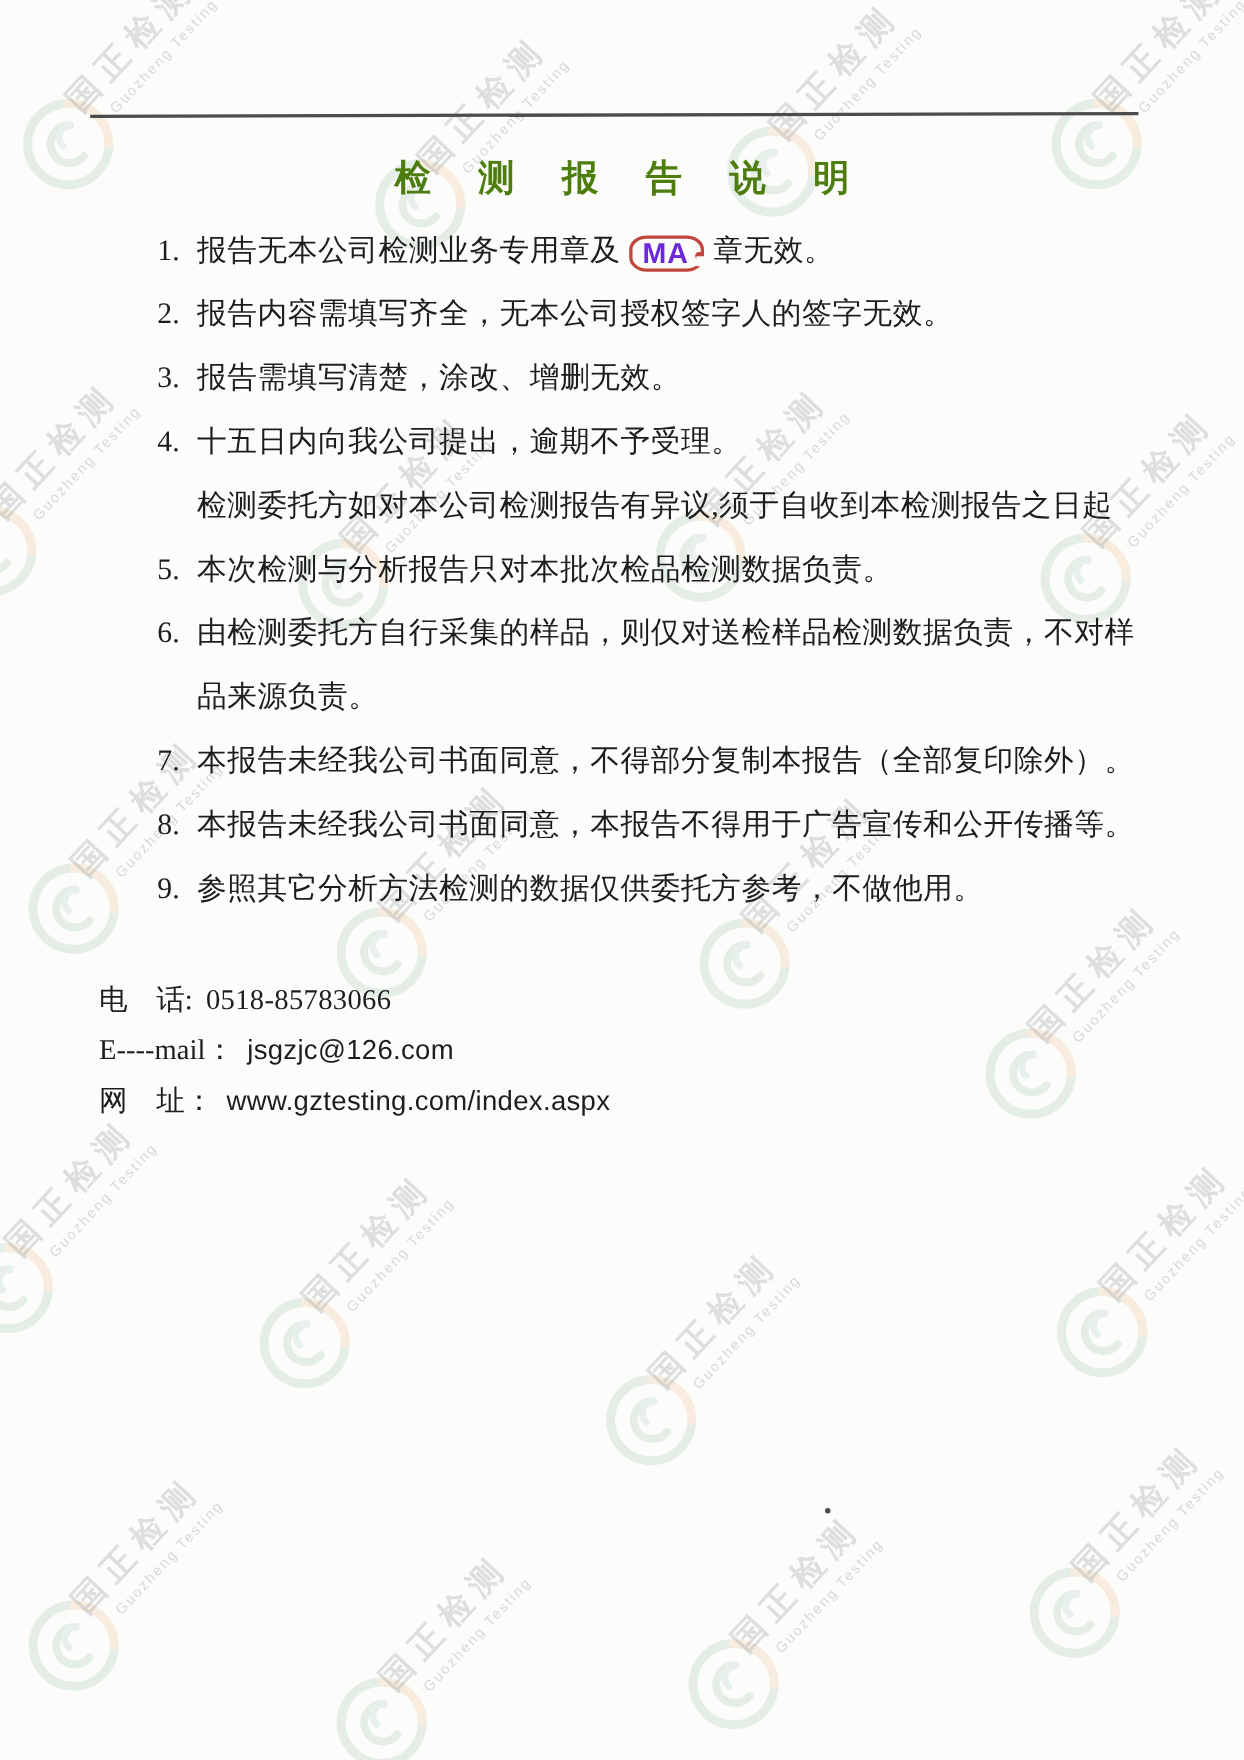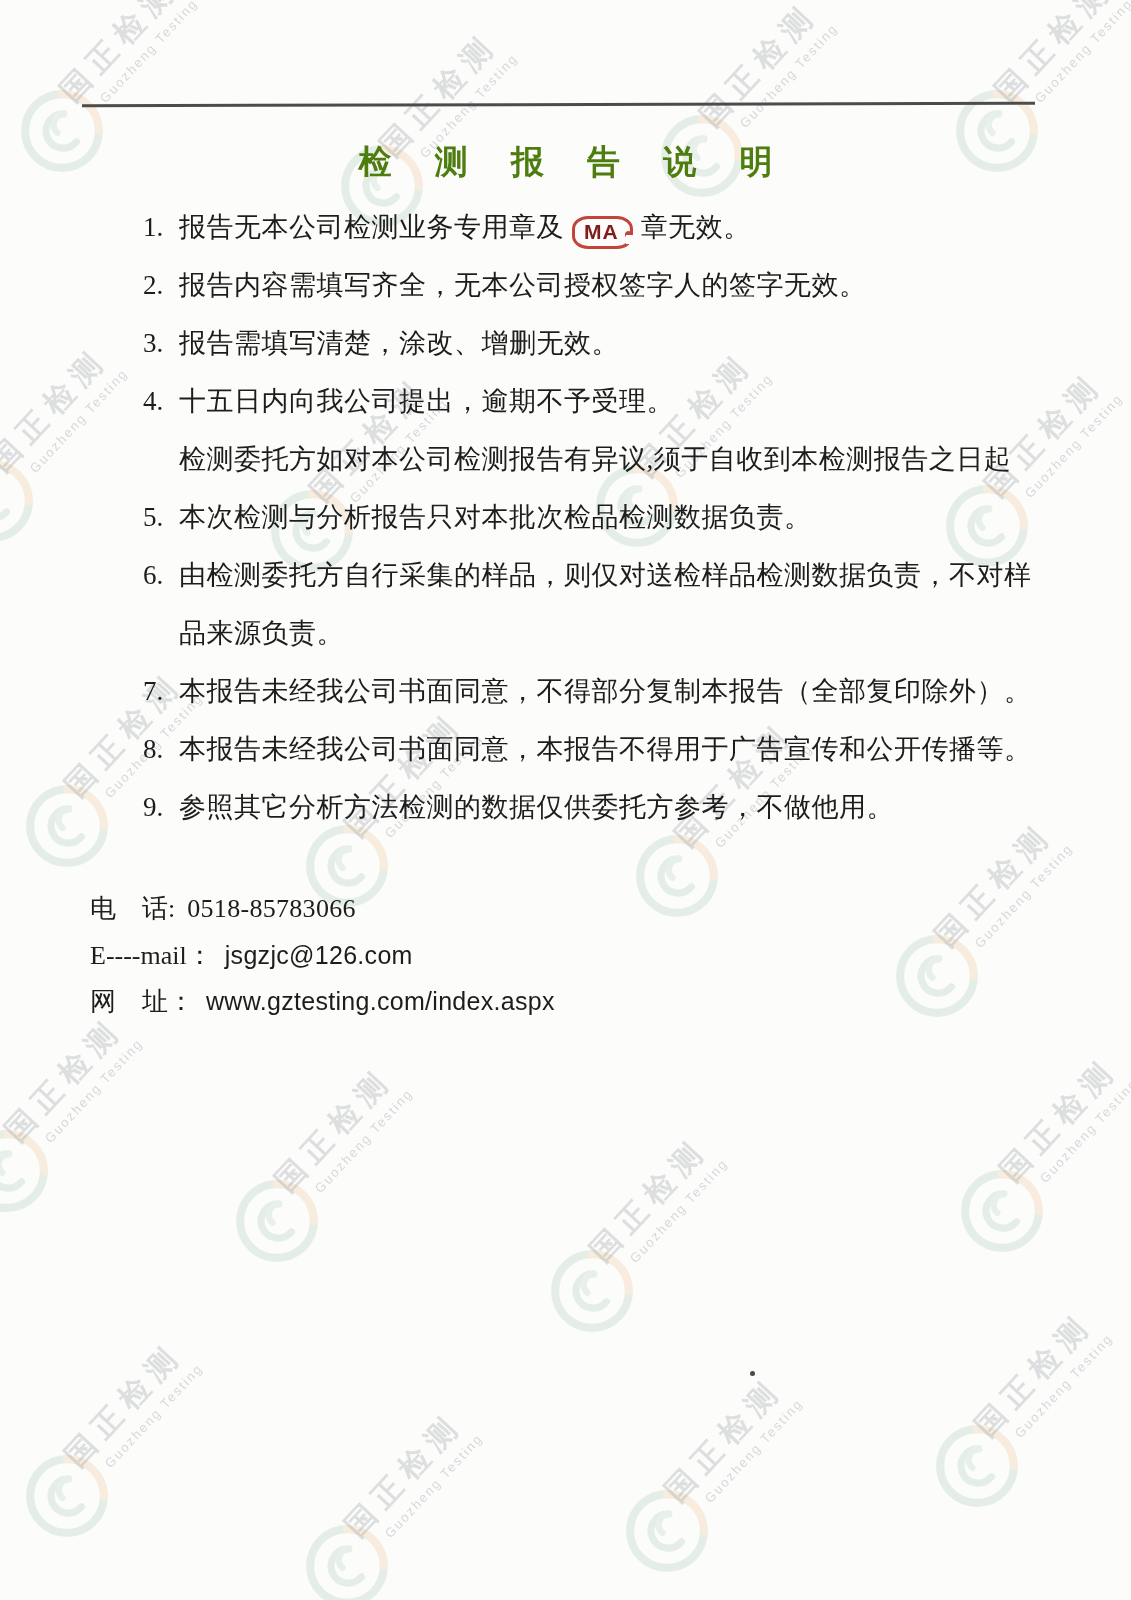--- a/index.html
+++ b/index.html
@@ -49,22 +49,22 @@
     font-size:27px;
   }
   .note-item{line-height:58px;}
   .num{display:inline-block;width:36px;vertical-align:top;}
   .ntext{display:inline-block;vertical-align:top;width:880px;letter-spacing:0.5px;}
   
   .cma{
     display:inline-block;position:relative;vertical-align:-3px;
     margin:0 8px;padding:0 11px 1px 9px;
     font-family:"Liberation Sans","DejaVu Sans",sans-serif;
-    font-weight:bold;font-size:21px;line-height:26px;letter-spacing:1px;
-    color:#7f1d1d;border:3px solid #c2453c;border-radius:16px/13px;
+    font-weight:bold;font-size:26px;line-height:26px;letter-spacing:1px;
+    color:#6d28d9;border:3px solid #c2453c;border-radius:16px/13px;
   }
   .cma::after{content:'';position:absolute;right:-3px;top:58%;width:7px;height:9px;background:#fcfcfa;}
   .cma::before{content:'';position:absolute;right:-2px;top:46%;width:7px;height:7px;border-radius:50%;background:#c2453c;}
   
   #contact{position:absolute;left:90px;top:886px;z-index:1;font-size:26px;}
   .c-row{height:46px;line-height:46px;white-space:nowrap;}
   .c-label{display:inline-block;}
   .c-value{margin-left:12px;letter-spacing:0.3px;}
   .c-value.latin{font-family:"Liberation Sans","DejaVu Sans",sans-serif;font-size:25px;}
   

